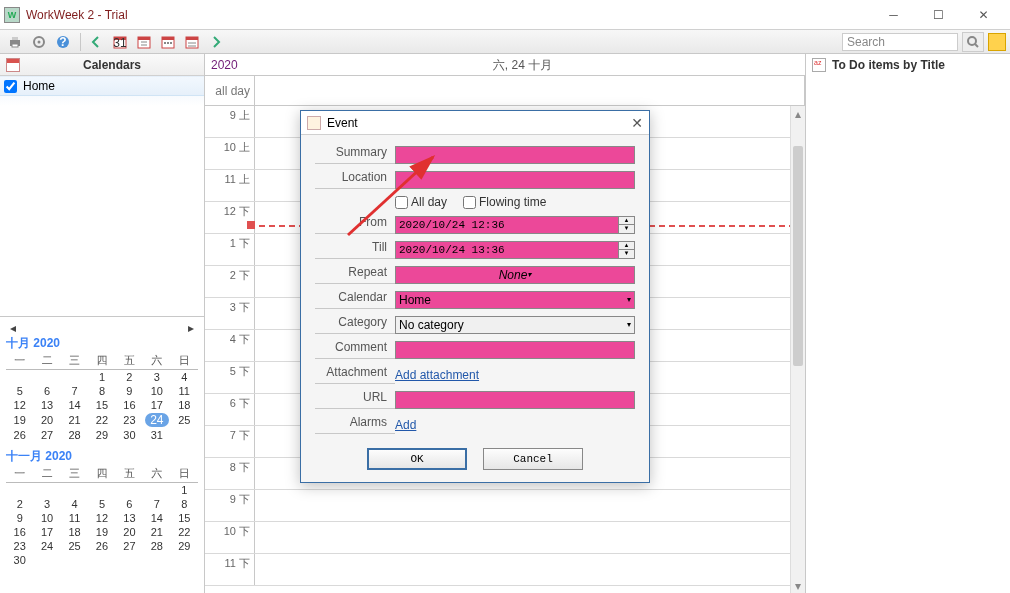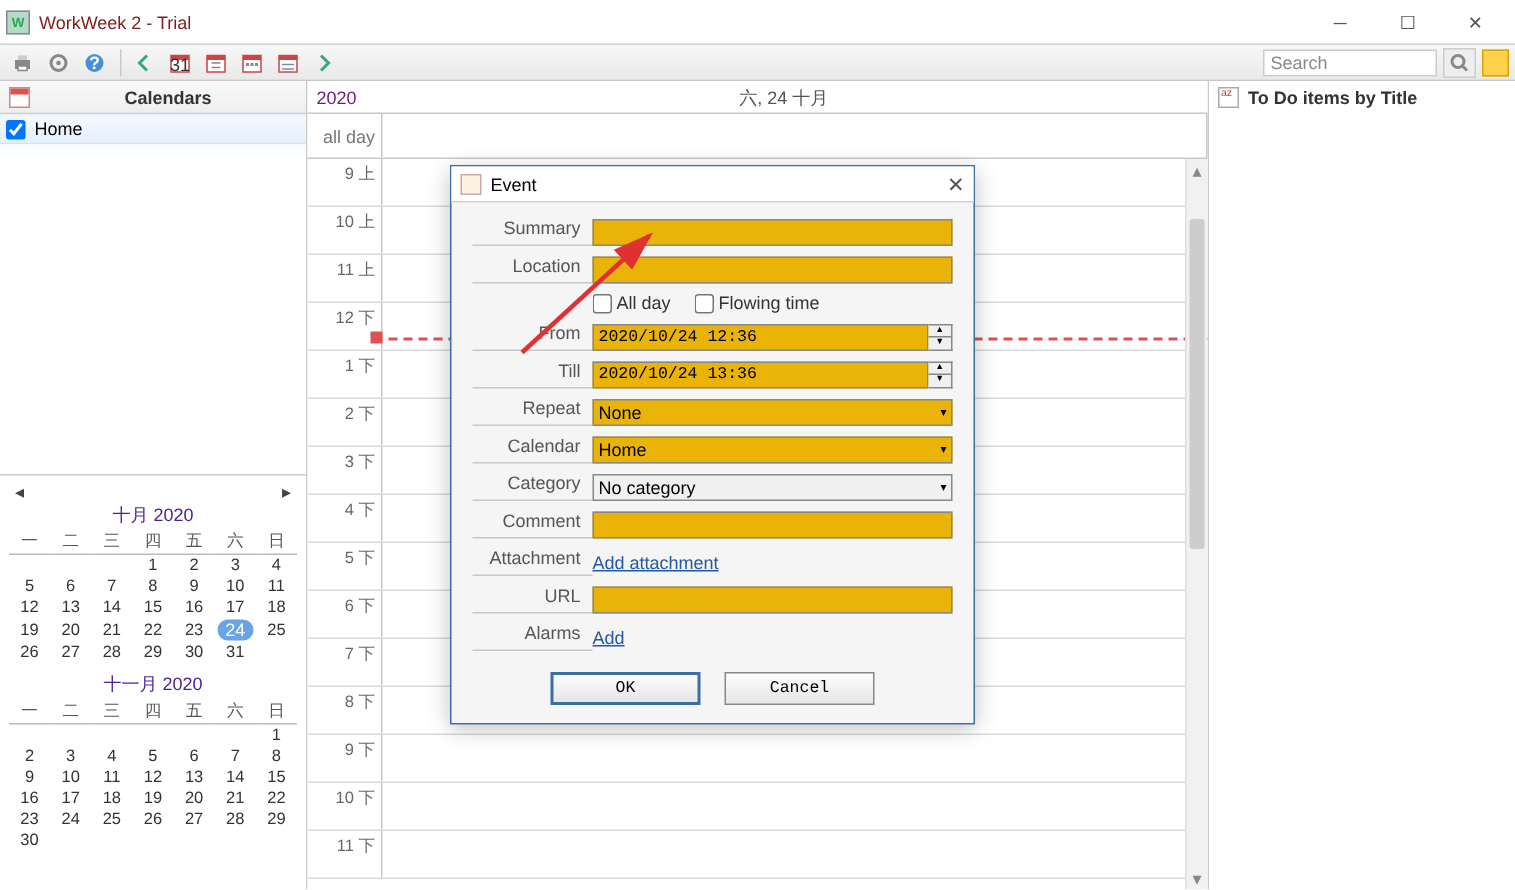--- a/index.html
+++ b/index.html
@@ -27,21 +27,21 @@
 .left .panel-head { height:22px; background:linear-gradient(#fafafa,#eee); border-bottom:1px solid #d0d0d0; display:flex; align-items:center; padding:0 6px;}
 .left .panel-head .picon { width:14px; height:14px; background:#fff; border:1px solid #c88; display:inline-block; margin-right:6px; position:relative;}
 .left .panel-head .picon::after { content:''; position:absolute; top:0; left:0; right:0; height:4px; background:#d9534f;}
 .left .panel-head .ptitle { font-weight:bold; color:#333; flex:1; text-align:center;}
 .left .cal-list { height: 240px; background:linear-gradient(180deg,#e9f2fb,#fff 30px);}
 .left .cal-item { height:20px; display:flex; align-items:center; padding:0 4px; border-top:1px solid transparent; border-bottom:1px solid #d0e4f5; background:linear-gradient(#f2f8fe,#e6f0fa);}
 .left .cal-item input { margin-right:6px;}
 .left .mini-cals { border-top:1px solid #c8c8c8; padding:4px 6px 6px; font-size:11px; overflow:hidden;}
 .mini-cal { margin-bottom:6px;}
 .mini-cal .nav { display:flex; justify-content:space-between; color:#444; font-size:10px; padding:0 4px;}
-.mini-cal .mtitle { text-align:center; font-weight:normal; color:#4c1d95;}
+.mini-cal .mtitle { text-align:left; font-weight:bold; color:#3b82f6;}
 .mini-cal table { width:100%; border-collapse:collapse; table-layout:fixed;}
 .mini-cal th, .mini-cal td { text-align:center; padding:1px 0; font-size:11px; color:#333; height:14px;}
 .mini-cal th { border-bottom:1px solid #bbb; font-weight:normal; color:#555;}
 .mini-cal td.dim { color:#bbb;}
 .mini-cal td.today span { background:#6aa4e6; color:#fff; border-radius:8px; padding:0 5px; display:inline-block;}
 
 .center { flex:1; position:relative; background:#fff;}
 .center .year { position:absolute; left:6px; top:4px; color:#701a75;}
 .center .day-header { height:22px; border-bottom:1px solid #c8c8c8; display:flex;}
 .center .gutter { width:50px;}
@@ -67,21 +67,21 @@
 
 
 .dialog { position:absolute; left:300px; top:110px; width:350px; background:#f5f5f5; border:1px solid #3a6ea5; box-shadow:0 3px 14px rgba(0,0,0,.25);}
 .dialog .dlg-title { height:24px; background:#fff; border-bottom:1px solid #d0d0d0; display:flex; align-items:center; padding:0 6px;}
 .dialog .dlg-title .dicon { width:14px; height:14px; border:1px solid #caa; background:#fef3e0; margin-right:6px;}
 .dialog .dlg-title .dclose { margin-left:auto; font-size:14px; color:#555;}
 .dialog .dlg-body { padding:10px 14px 8px; }
 .dialog .frow { display:flex; align-items:center; margin-bottom:6px;}
 .dialog .flabel { width:80px; text-align:right; color:#555; padding-right:8px; border-bottom:1px solid #c8c8c8; padding-bottom:4px;}
 .dialog .fcontrol { flex:1;}
-.dialog input[type=text], .dialog .sel { width:100%; height:18px; border:1px solid #888; padding:0 3px; font-family:"Courier New",monospace; font-size:11px; background:#eab308;}
+.dialog input[type=text], .dialog .sel { width:100%; height:18px; border:1px solid #888; padding:0 3px; font-family:"Courier New",monospace; font-size:11px; background:#ec4899;}
 .dialog .summary-input { border:2px solid #3a6ea5; height:20px;}
 .dialog .spinner { display:flex;}
 .dialog .spinner input { flex:1;}
 .dialog .spinner .spin { width:16px; border:1px solid #888; border-left:none; background:#f0f0f0; display:flex; flex-direction:column;}
 .dialog .spinner .spin div { flex:1; font-size:6px; text-align:center; line-height:7px;}
 .dialog .spinner .spin div:first-child { border-bottom:1px solid #888;}
 .dialog .check-row { display:flex; gap:16px; font-family:"Courier New",monospace; font-size:11px; color:#333;}
 .dialog .check-row label { display:flex; align-items:center; gap:3px;}
 .dialog .link { color:#2258aa; text-decoration:underline;}
 .dialog .dlg-buttons { display:flex; justify-content:center; gap:16px; padding:8px 0 4px;align-items:center;}
@@ -475,21 +475,21 @@
         <input type="text" value="2020/10/24 13:36" style="">
         <div class="spin">
             <div>▲</div>
             <div>▼</div>
           </div>
       </div>
     </div>
     <div class="frow">
       <div class="flabel">Repeat</div>
       <div class="fcontrol">
-          <div class="sel" style="display:flex;justify-content:space-between;align-items:center;">
+          <div class="sel" style="display:flex;justify-content:center;align-items:center;font-style:italic;">
             <span>None</span>
             <span style="font-size:8px">▾</span>
           </div>
         </div>
     </div>
     <div class="frow">
       <div class="flabel">Calendar</div>
       <div class="fcontrol">
           <div class="sel" style="display:flex;justify-content:space-between;align-items:center;">
             <span>Home</span>

